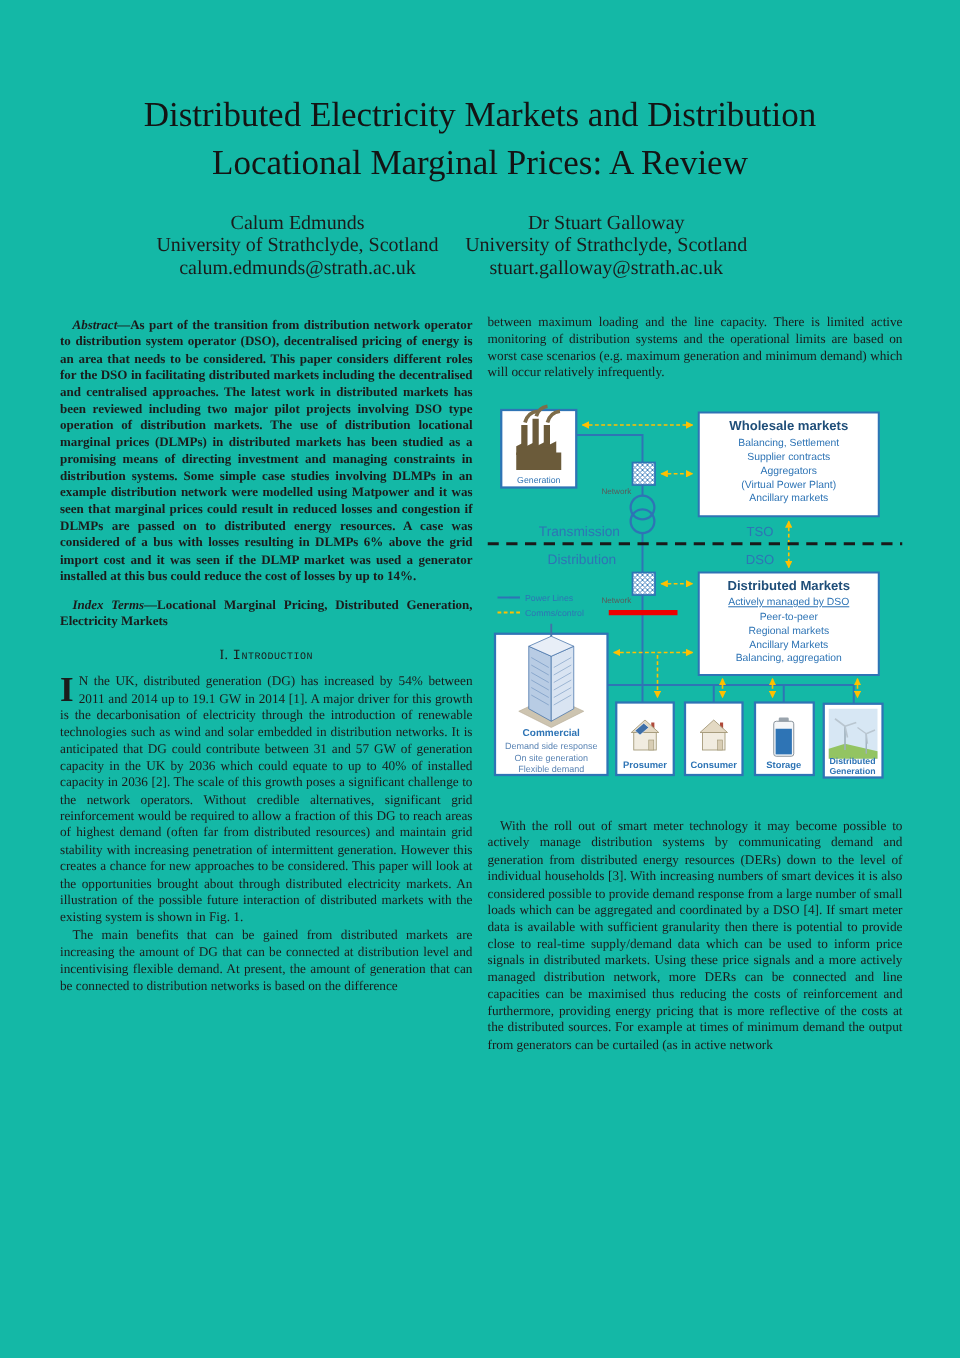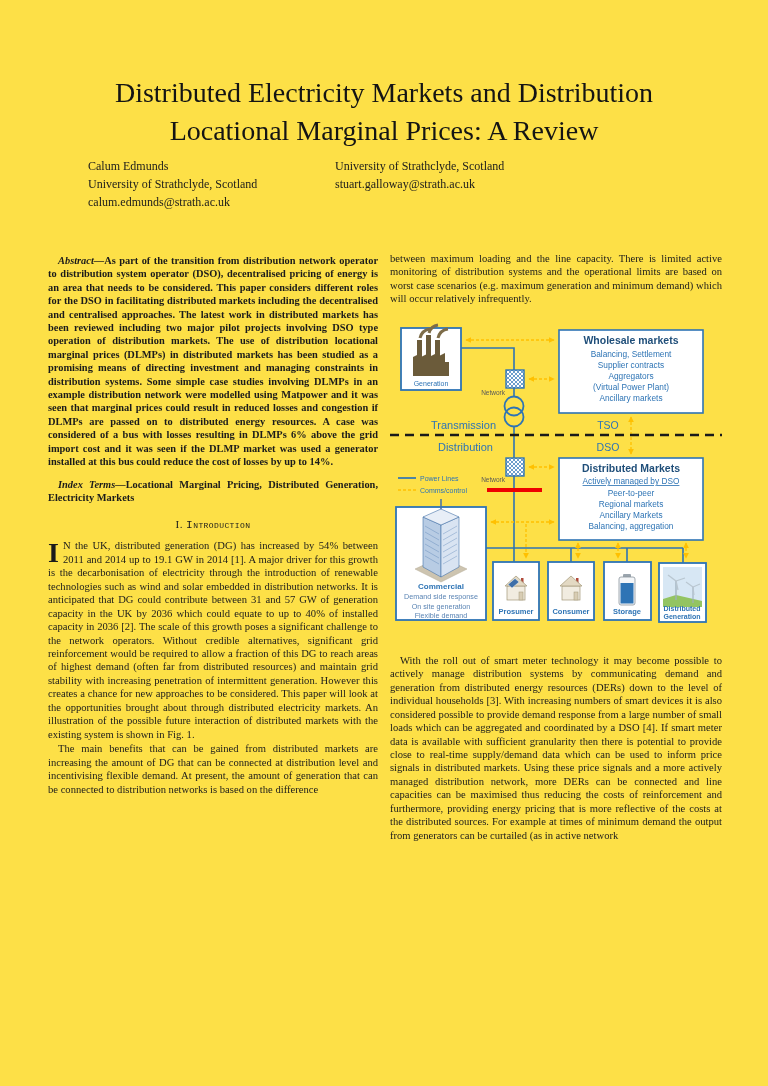--- a/index.html
+++ b/index.html
@@ -1,21 +1,21 @@
 <!DOCTYPE html>
 <html><head>
 <meta charset="utf-8">
 <style>
   html,body{margin:0;padding:0;background:#ffffff;}
-  .page{position:relative;width:768px;height:1086px;background:#fde047;
+  .page{position:relative;width:768px;height:1086px;background:#14b8a6;
         font-family:"Liberation Serif",serif;color:#1b1b1b;overflow:hidden;}
   .title{position:absolute;top:74px;left:0;right:0;text-align:center;
          font-size:28px;line-height:38px;color:#141414;}
-  .authors{position:absolute;top:157px;width:300px;text-align:left;
-           font-size:12px;line-height:18px;}
+  .authors{position:absolute;top:170px;width:300px;text-align:center;
+           font-size:16px;line-height:18px;}
   .auth-1{left:88px;} .auth-2{left:335px;}
   .colL{position:absolute;left:48px;top:254px;width:330px;}
   .colR{position:absolute;left:390px;top:252px;width:332px;}
   p{margin:0;text-align:justify;font-size:10.6px;line-height:13.45px;}
   .abstract{font-weight:bold;font-size:10.4px;text-indent:10px;line-height:13.4px;}
   .lbl-it{font-style:italic;}
   .idx{margin-top:9px;font-weight:bold;font-size:10.4px;text-indent:10px;}
   .sec{text-align:center;margin:14px 0 8px;font-size:11.2px;letter-spacing:.4px;}
   .sc{font-variant:small-caps;font-family:Liberation Mono, monospace;}
   .dropcap{float:left;font-size:28px;line-height:23px;padding:2px 4px 0 0;font-weight:bold;}
@@ -34,20 +34,21 @@
     <div>Distributed Electricity Markets and Distribution</div>
     <div>Locational Marginal Prices: A Review</div>
   </div>
 
   <div class="authors auth-1">
     <div>Calum Edmunds</div>
     <div>University of Strathclyde, Scotland</div>
     <div>calum.edmunds@strath.ac.uk</div>
   </div>
   <div class="authors auth-2">
+    <div>Dr Stuart Galloway</div>
     <div>University of Strathclyde, Scotland</div>
     <div>stuart.galloway@strath.ac.uk</div>
   </div>
 
   <div class="colL">
     <p class="abstract"><span class="lbl-it">Abstract—</span><span>As part of the transition from distribution network operator to distribution system operator (DSO), decentralised pricing of energy is an area that needs to be considered. This paper considers different roles for the DSO in facilitating distributed markets including the decentralised and centralised approaches. The latest work in distributed markets has been reviewed including two major pilot projects involving DSO type operation of distribution markets. The use of distribution locational marginal prices (DLMPs) in distributed markets has been studied as a promising means of directing investment and managing constraints in distribution systems. Some simple case studies involving DLMPs in an example distribution network were modelled using Matpower and it was seen that marginal prices could result in reduced losses and congestion if DLMPs are passed on to distributed energy resources. A case was considered of a bus with losses resulting in DLMPs 6% above the grid import cost and it was seen if the DLMP market was used a generator installed at this bus could reduce the cost of losses by up to 14%.</span></p>
     <p class="idx"><span class="lbl-it">Index Terms—</span><span>Locational Marginal Pricing, Distributed Generation, Electricity Markets</span></p>
     <div class="sec"><span>I.</span> <span class="sc">Introduction</span></div>
     <p><span class="dropcap">I</span><span>N the UK, distributed generation (DG) has increased by 54% between 2011 and 2014 up to 19.1 GW in 2014 [1]. A major driver for this growth is the decarbonisation of electricity through the introduction of renewable technologies such as wind and solar embedded in distribution networks. It is anticipated that DG could contribute between 31 and 57 GW of generation capacity in the UK by 2036 which could equate to up to 40% of installed capacity in 2036 [2]. The scale of this growth poses a significant challenge to the network operators. Without credible alternatives, significant grid reinforcement would be required to allow a fraction of this DG to reach areas of highest demand (often far from distributed resources) and maintain grid stability with increasing penetration of intermittent generation. However this creates a chance for new approaches to be considered. This paper will look at the opportunities brought about through distributed electricity markets. An illustration of the possible future interaction of distributed markets with the existing system is shown in Fig. 1.</span></p>
     <p class="p-ind">The main benefits that can be gained from distributed markets are increasing the amount of DG that can be connected at distribution level and incentivising flexible demand. At present, the amount of generation that can be connected to distribution networks is based on the difference</p>

